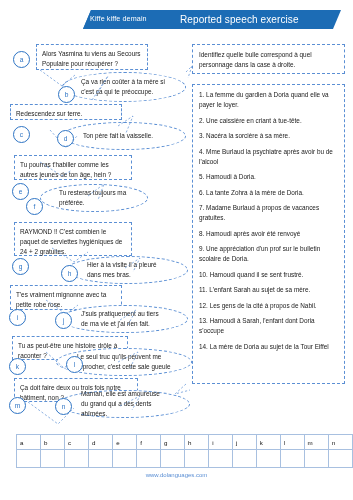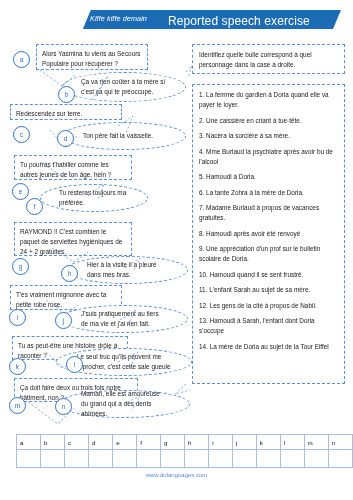--- a/index.html
+++ b/index.html
@@ -11,22 +11,22 @@
   .page{position:relative;width:353px;height:500px;}
 
   
   .banner-wrap{position:absolute;left:0;top:8px;width:353px;height:24px;}
   .banner-shade{
     position:absolute;left:83px;top:2px;width:258px;height:19px;
     background:linear-gradient(90deg,#1C6CB5 0%,#1C6CB5 100%);
     clip-path:polygon(8px 0, 258px 0, 250px 19px, 0px 19px);
     z-index:0;
   }
-  .banner-t1{position:absolute;left:90px;top:6px;color:#ffffff;font-size:7.2px;letter-spacing:.1px;white-space:nowrap;z-index:3;font-style:italic;}
-  .banner-t2{position:absolute;left:168px;top:6px;color:#ffffff;font-size:12px;letter-spacing:.1px;white-space:nowrap;z-index:3;}
+  .banner-t1{position:absolute;left:90px;top:6px;color:#ffffff;font-size:7.2px;letter-spacing:.1px;white-space:nowrap;z-index:3;}
+  .banner-t2{position:absolute;left:180px;top:6px;color:#ffffff;font-size:10px;letter-spacing:.1px;white-space:nowrap;z-index:3;}
   .banner-left-slope{
     position:absolute;left:60px;top:2px;width:35px;height:19px;
     background:#1C6CB5;clip-path:polygon(31px 0,35px 0,35px 19px,23px 19px);
   }
 
   
   .rect-bub{
     position:absolute;
     border:1px dashed #5B8FD4;
     background:#ffffff;

